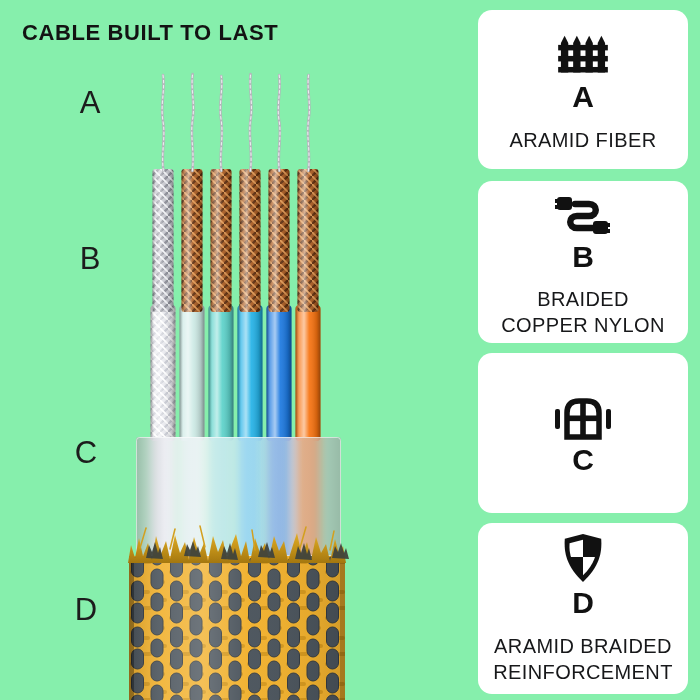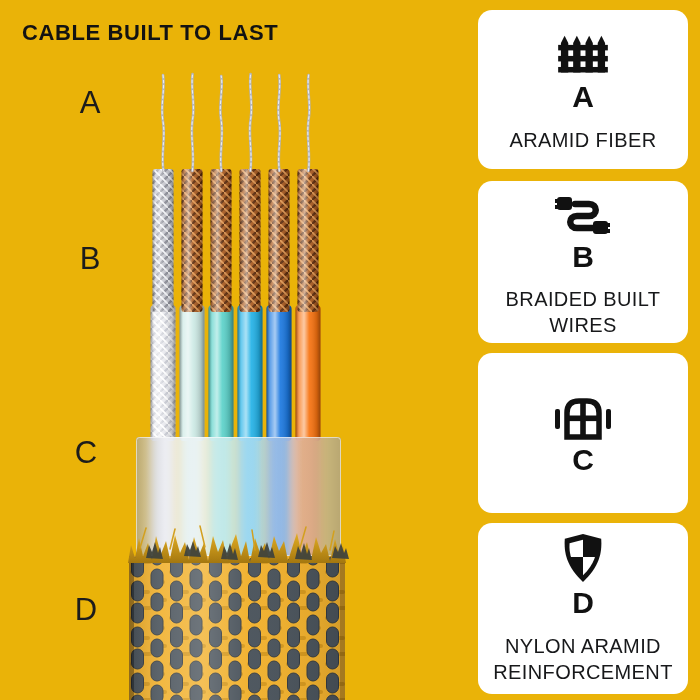--- a/index.html
+++ b/index.html
@@ -1,16 +1,16 @@
 <!DOCTYPE html>
 <html><head>
 <meta charset="utf-8">
 <style>
   html,body{margin:0;padding:0;background:#eae9ea;}
-  .stage{position:relative;width:700px;height:700px;background:#eab308;overflow:hidden;
+  .stage{position:relative;width:700px;height:700px;background:#86efac;overflow:hidden;
          font-family:"Liberation Sans","DejaVu Sans",sans-serif;color:#141414;}
   .title{position:absolute;left:22px;top:20px;font-size:22px;font-weight:800;
          letter-spacing:.6px;color:#131313;white-space:nowrap;}
   .layer-label{position:absolute;width:44px;text-align:center;font-size:31px;
          font-weight:500;color:#1c1c1c;}
   .lbl-a{left:68px;top:85px;} .lbl-b{left:68px;top:241px;}
   .lbl-c{left:64px;top:435px;} .lbl-d{left:64px;top:592px;}
   .cable-svg{position:absolute;left:0;top:0;}
   .cards{position:absolute;left:478px;top:10px;width:210px;height:684px;}
   .card{position:absolute;left:0;width:210px;background:#ffffff;border-radius:14px;
@@ -212,21 +212,21 @@
           <path d="M20,12 H34 C43,12 43,24 34,24 H22 C13,24 13,36 22,36 H38" fill="none" stroke="#111" stroke-width="6.5" stroke-linecap="round"></path>
           <rect x="2" y="5" width="15" height="13" rx="3"></rect>
           <rect x="0" y="7" width="4" height="4"></rect>
           <rect x="0" y="13" width="4" height="4"></rect>
           <rect x="38" y="29" width="15" height="13" rx="3"></rect>
           <rect x="51" y="31" width="4" height="4"></rect>
           <rect x="51" y="37" width="4" height="4"></rect>
         </svg>
       </div>
       <div class="card-letter">B</div>
-      <div class="card-caption cap-narrow">BRAIDED BUILT WIRES</div>
+      <div class="card-caption cap-narrow">BRAIDED COPPER NYLON</div>
     </section>
 
     <section class="card card-c">
       <div class="icon">
         <svg width="56" height="44" viewBox="0 0 56 44" fill="#111">
           <rect x="0" y="12" width="5" height="20" rx="2"></rect>
           <rect x="51" y="12" width="5" height="20" rx="2"></rect>
           <path d="M12,40 V16 Q12,4 24,4 H32 Q44,4 44,16 V40 Z" fill="none" stroke="#111" stroke-width="5.5"></path>
           <rect x="25.2" y="4" width="5.6" height="36"></rect>
           <rect x="12" y="18.5" width="32" height="5.6"></rect>
@@ -242,17 +242,17 @@
             <clipPath id="quad">
               <rect x="0" y="0" width="24" height="26"></rect>
               <rect x="24" y="26" width="24" height="28"></rect>
             </clipPath>
           </defs>
           <path d="M24,2 L43,7 C44,22 41,36 24,52 C7,36 4,22 5,7 Z" fill="#111"></path>
           <path d="M24,8 L38,11.5 C38.8,23 36,33 24,45 C12,33 9.2,23 10,11.5 Z" fill="#fff" clip-path="url(#quad)"></path>
         </svg>
       </div>
       <div class="card-letter">D</div>
-      <div class="card-caption cap-mid">NYLON ARAMID REINFORCEMENT</div>
+      <div class="card-caption cap-mid">ARAMID BRAIDED REINFORCEMENT</div>
     </section>
 
   </div>
 </div>
 
 </body></html>

